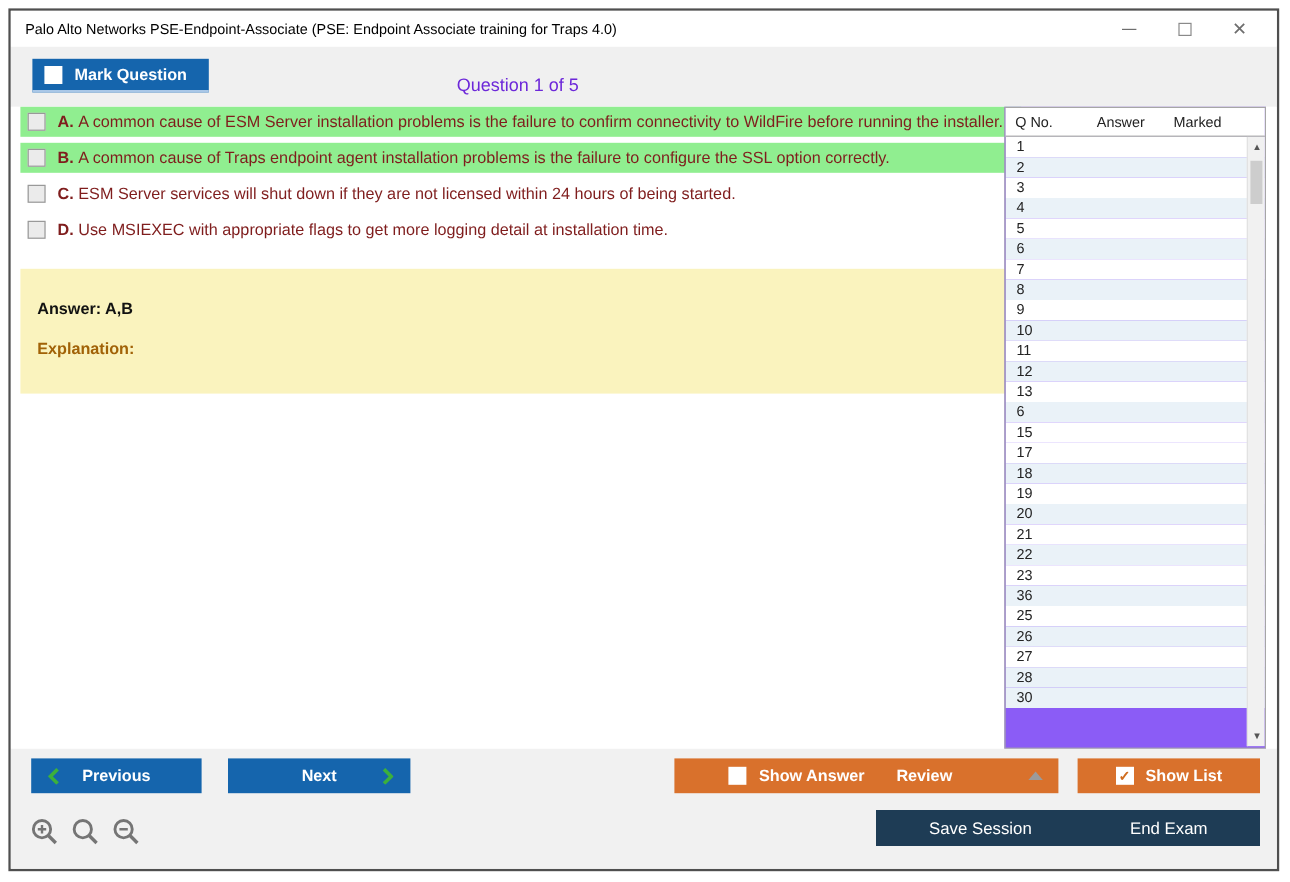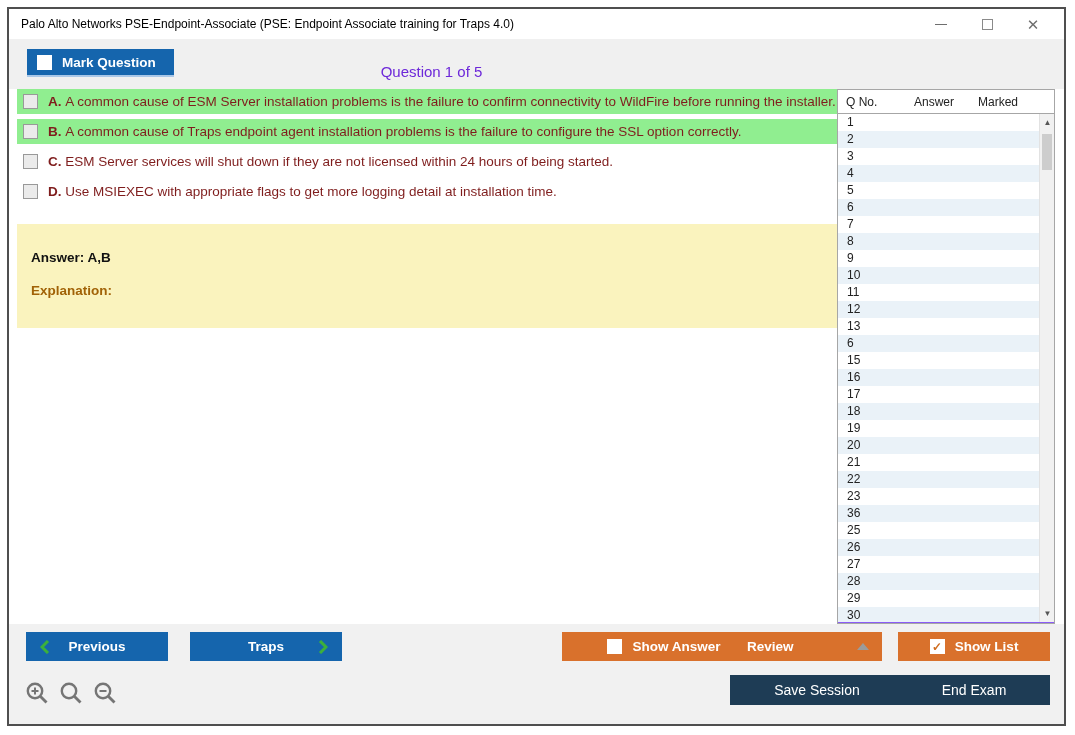--- a/index.html
+++ b/index.html
@@ -152,34 +152,32 @@
             <div class="qrow alt">6</div>
             <div class="qrow">7</div>
             <div class="qrow alt">8</div>
             <div class="qrow">9</div>
             <div class="qrow alt">10</div>
             <div class="qrow">11</div>
             <div class="qrow alt">12</div>
             <div class="qrow">13</div>
             <div class="qrow alt">6</div>
             <div class="qrow">15</div>
-            <div class="qrow alt">16</div>
             <div class="qrow">17</div>
             <div class="qrow alt">18</div>
             <div class="qrow">19</div>
             <div class="qrow alt">20</div>
             <div class="qrow">21</div>
             <div class="qrow alt">22</div>
             <div class="qrow">23</div>
             <div class="qrow alt">36</div>
             <div class="qrow">25</div>
             <div class="qrow alt">26</div>
             <div class="qrow">27</div>
             <div class="qrow alt">28</div>
-            <div class="qrow">29</div>
             <div class="qrow alt">30</div>
           </div>
         <div class="qscrollbar">
           <div class="scroll-arrow arrow-up">▲</div>
           <div class="qthumb"></div>
           <div class="scroll-arrow arrow-down">▼</div>
         </div>
       </div>
     </div>
   </div>
@@ -187,21 +185,21 @@
   <div class="footer">
     <div class="fbtn blue btn-prev">
       <span class="chev chev-left">
         <svg width="10" height="14" viewBox="0 0 10 14">
             <polyline points="8,1 2,7 8,13" fill="none" stroke="#3cb03c" stroke-width="3"></polyline>
           </svg>
       </span>
       <span>Previous</span>
     </div>
     <div class="fbtn blue btn-next">
-      <span>Traps</span>
+      <span>Next</span>
       <span class="chev chev-right">
         <svg width="10" height="14" viewBox="0 0 10 14">
             <polyline points="2,1 8,7 2,13" fill="none" stroke="#3cb03c" stroke-width="3"></polyline>
           </svg>
       </span>
     </div>
     <div class="fbtn orange btn-show-answer">
       <span class="wcheck"></span>
       <span>Show Answer</span>
     </div>

